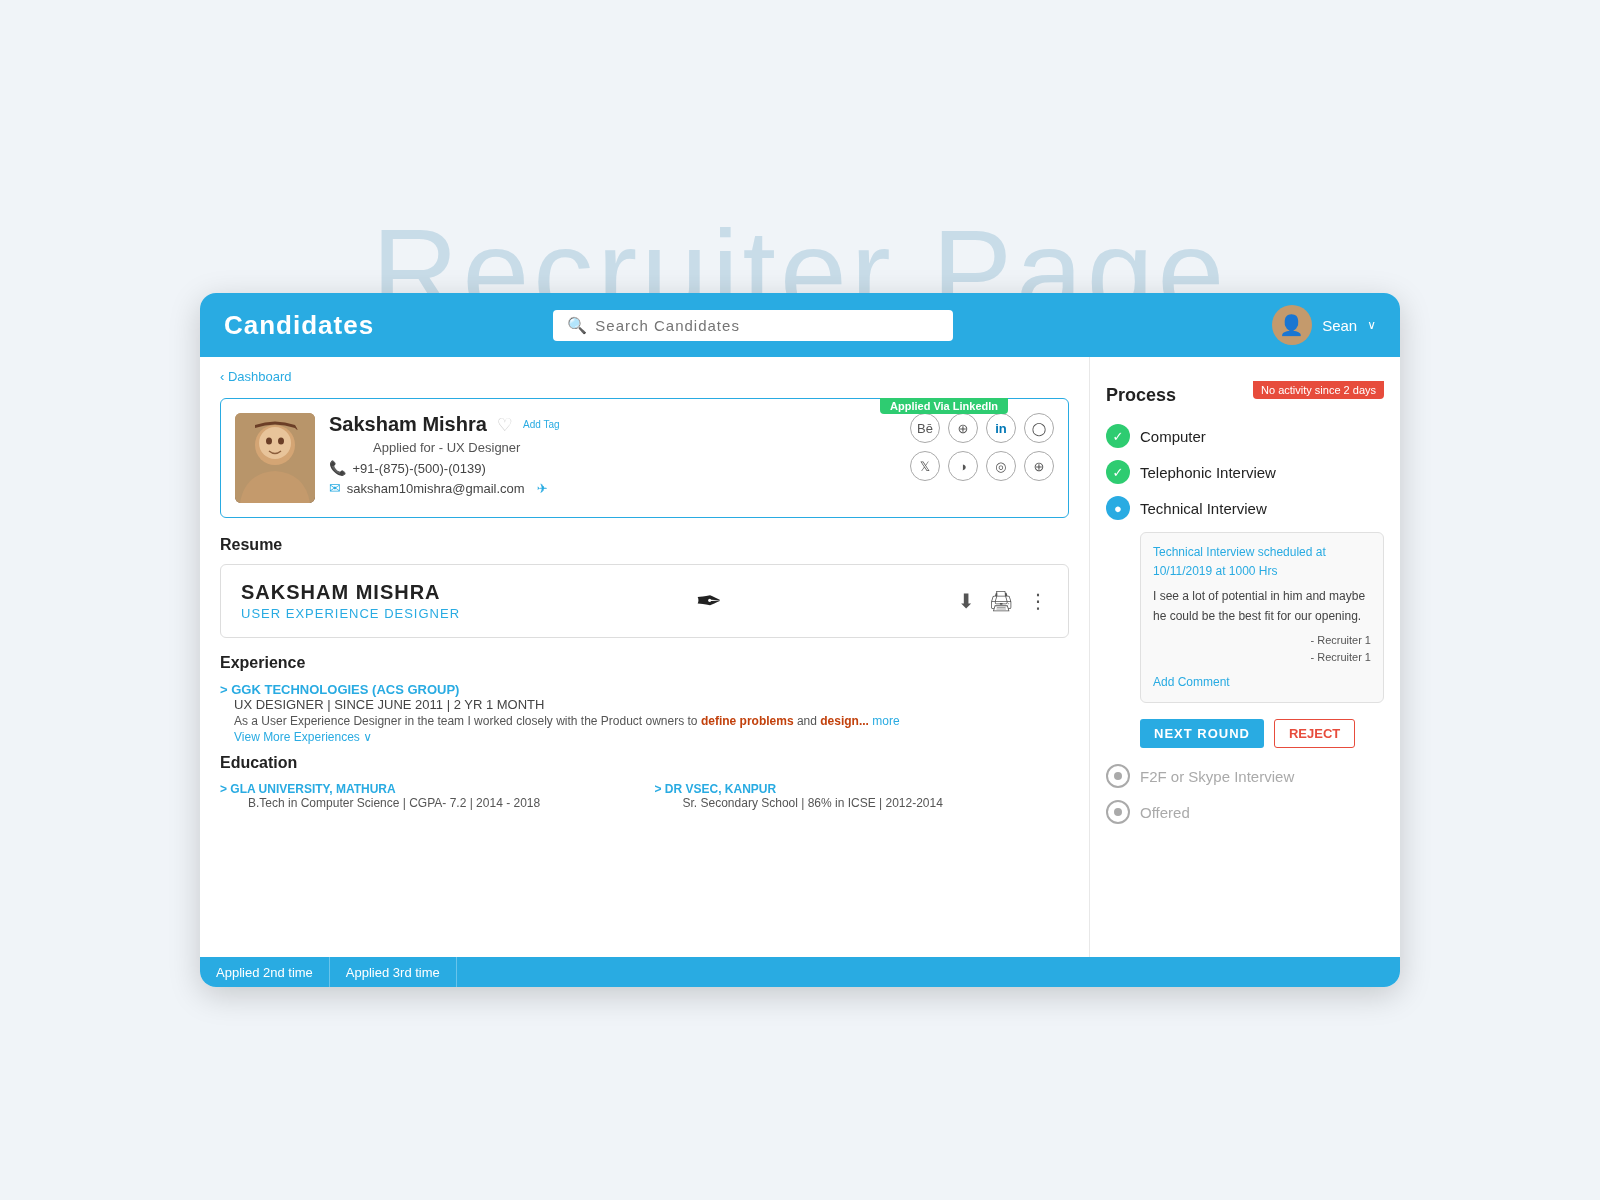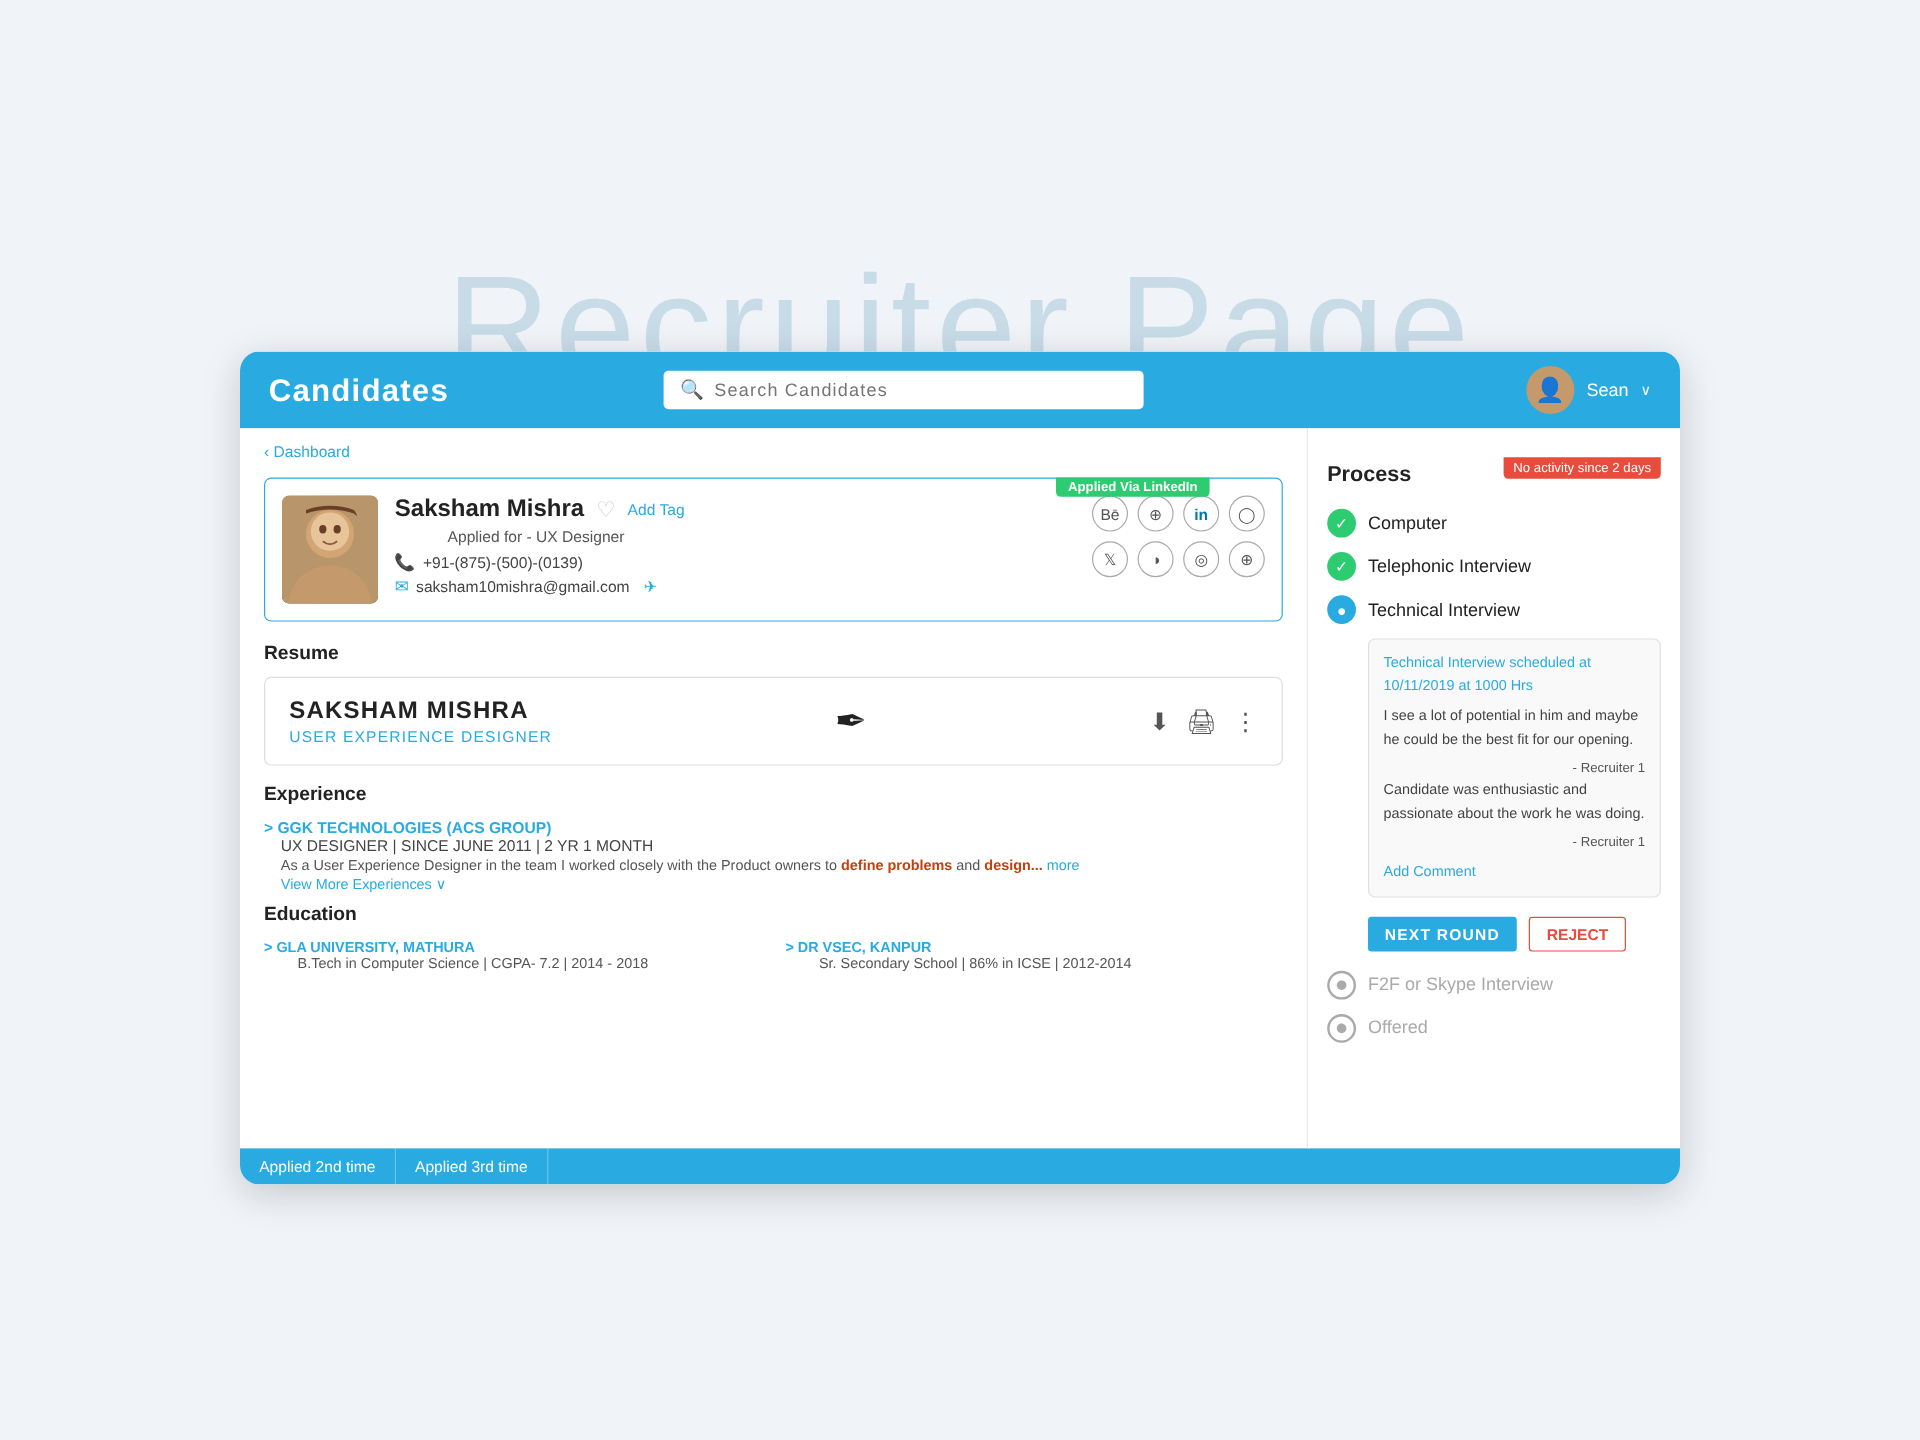--- a/index.html
+++ b/index.html
@@ -184,21 +184,21 @@
       font-weight: 700;
       color: #222;
     }
     .heart-icon {
       color: #ccc;
       font-size: 18px;
       cursor: pointer;
     }
     .add-tag {
       color: #29abe2;
-      font-size: 13px;
+      font-size: 10px;
       cursor: pointer;
     }
     .applied-for {
       color: #555;
       font-size: 13px;
       margin-bottom: 5px;
       margin-left: 44px;
     }
     .contact-row {
       display: flex;
@@ -623,21 +623,20 @@
 
           <div class="process-item">
             <div class="process-circle circle-active">●</div>
             <span class="process-label">Technical Interview</span>
           </div>
 
           <div class="tech-interview-detail">
             <div class="tech-scheduled">Technical Interview scheduled at 10/11/2019 at 1000 Hrs</div>
             <div class="tech-comment">I see a lot of potential in him and maybe he could be the best fit for our opening.</div>
             <div class="tech-recruiter">- Recruiter 1</div>
-            <div class="tech-comment">Candidate was enthusiastic and passionate about the work he was doing.</div>
             <div class="tech-recruiter">- Recruiter 1</div>
             <span class="add-comment">Add Comment</span>
           </div>
 
           <div class="process-actions">
             <button class="btn-next-round">NEXT ROUND</button>
             <button class="btn-reject">REJECT</button>
           </div>
 
           <div class="process-item">

